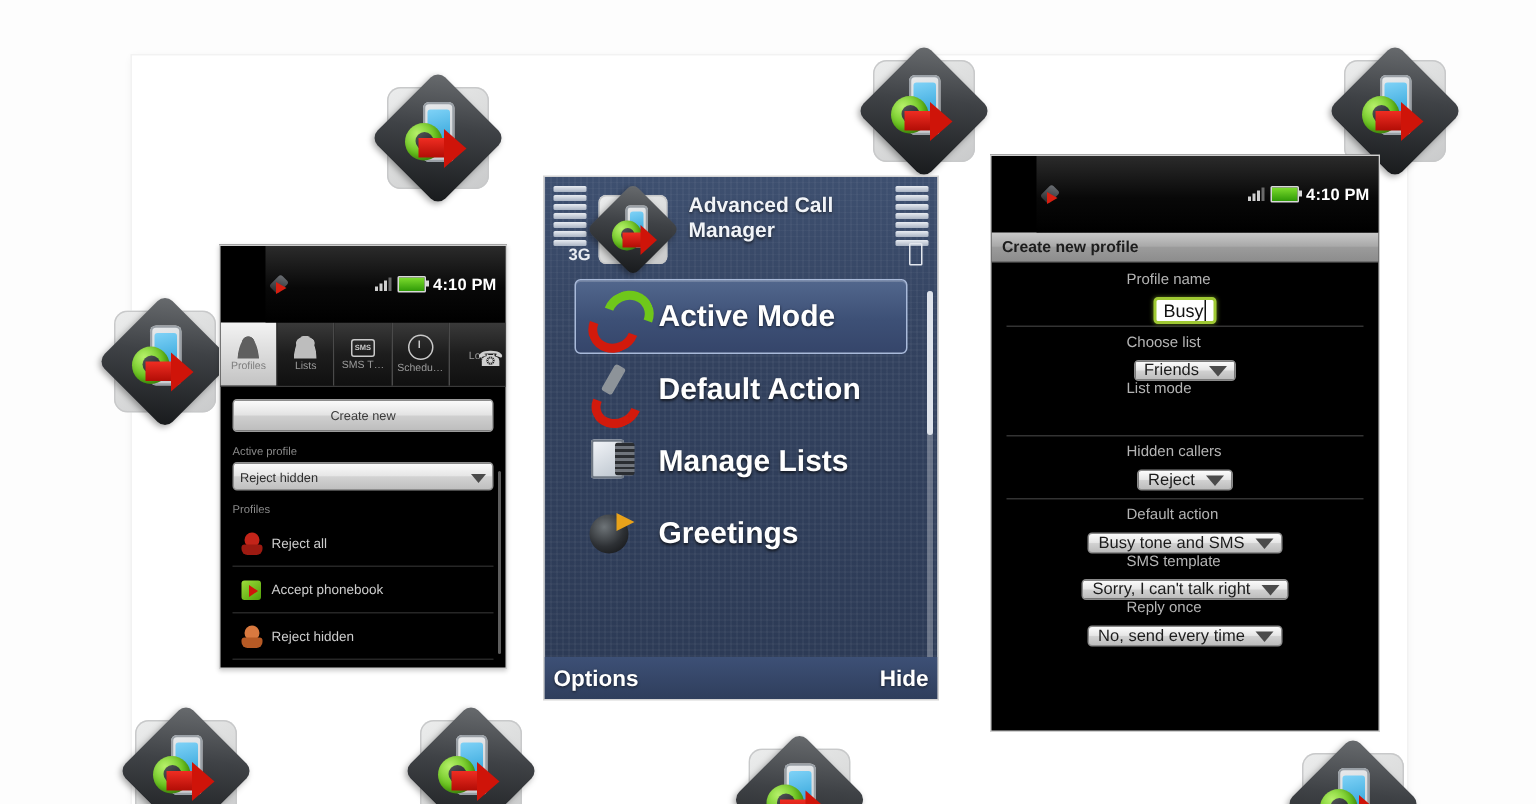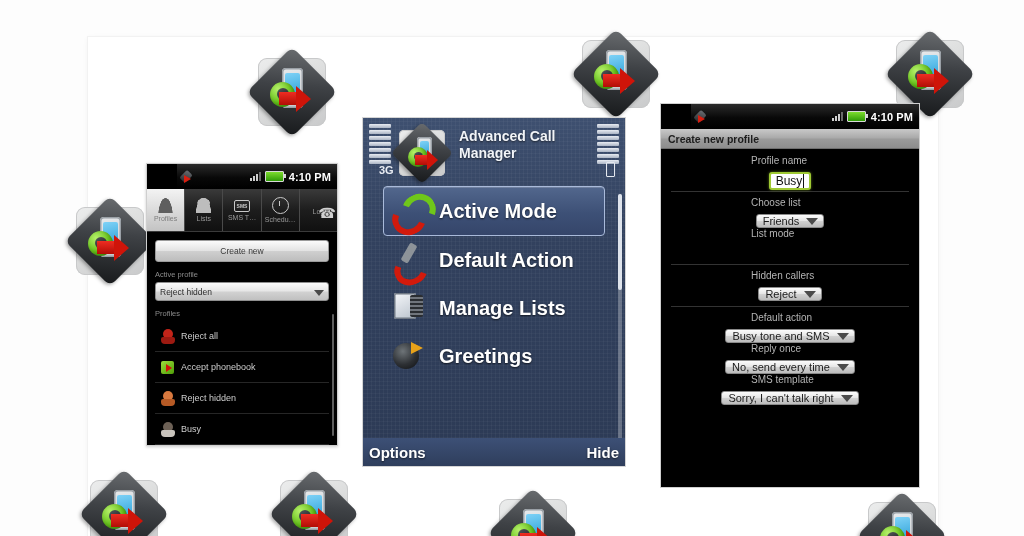--- a/index.html
+++ b/index.html
@@ -69,21 +69,21 @@
   }
 
   
   .phoneL{
     position:absolute;left:146px;top:163px;width:190px;height:281px;
     background:#000;border:1px solid #cfcfcf;box-shadow:0 1px 3px rgba(0,0,0,.2);
     overflow:hidden;
   }
   .statbar{
     height:19px;background:linear-gradient(180deg,#2b2b2b 0%,#080808 55%,#000 100%);
-    display:flex;align-items:center;padding:3px 4px;position:relative;margin-left:30px;
+    display:flex;align-items:center;padding:16px 4px;position:relative;margin-left:30px;
   }
   .statbar .appglyph{
     width:12px;height:13px;position:relative;
   }
   .statbar .appglyph:before{
     content:"";position:absolute;left:1px;top:1px;width:8px;height:11px;
     background:linear-gradient(150deg,#6c7075,#242628);transform:rotate(45deg);border-radius:2px;
   }
   .statbar .appglyph:after{
     content:"";position:absolute;left:3px;top:5px;width:0;height:0;
@@ -583,30 +583,30 @@
 
       <div class="frow">
         <span class="flabel">Default action</span>
         <span class="fsel">
           <span>Busy tone and SMS</span>
           <span class="caret"></span>
         </span>
       </div>
 
       <div class="frow">
+        <span class="flabel">SMS template</span>
+        <span class="fsel">
+          <span>Sorry, I can't talk right</span>
+          <span class="caret"></span>
+        </span>
+      </div>
+
+      <div class="frow">
         <span class="flabel">Reply once</span>
         <span class="fsel">
           <span>No, send every time</span>
           <span class="caret"></span>
         </span>
       </div>
-
-      <div class="frow">
-        <span class="flabel">SMS template</span>
-        <span class="fsel">
-          <span>Sorry, I can't talk right</span>
-          <span class="caret"></span>
-        </span>
-      </div>
     </div>
   </div>
 
 </div>
 
 </body></html>

